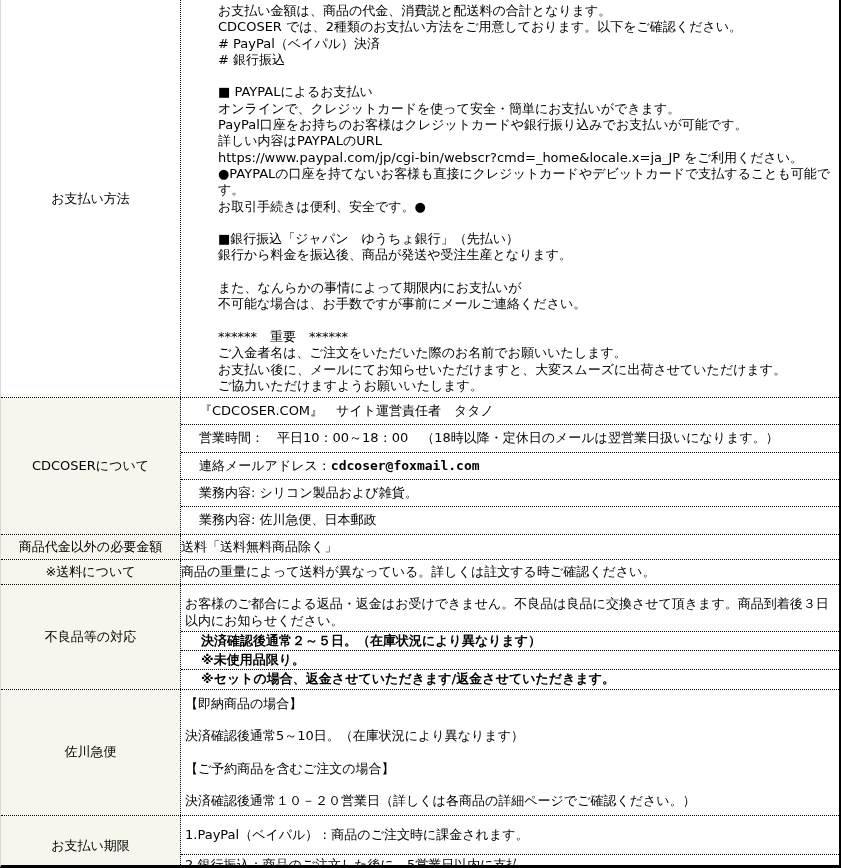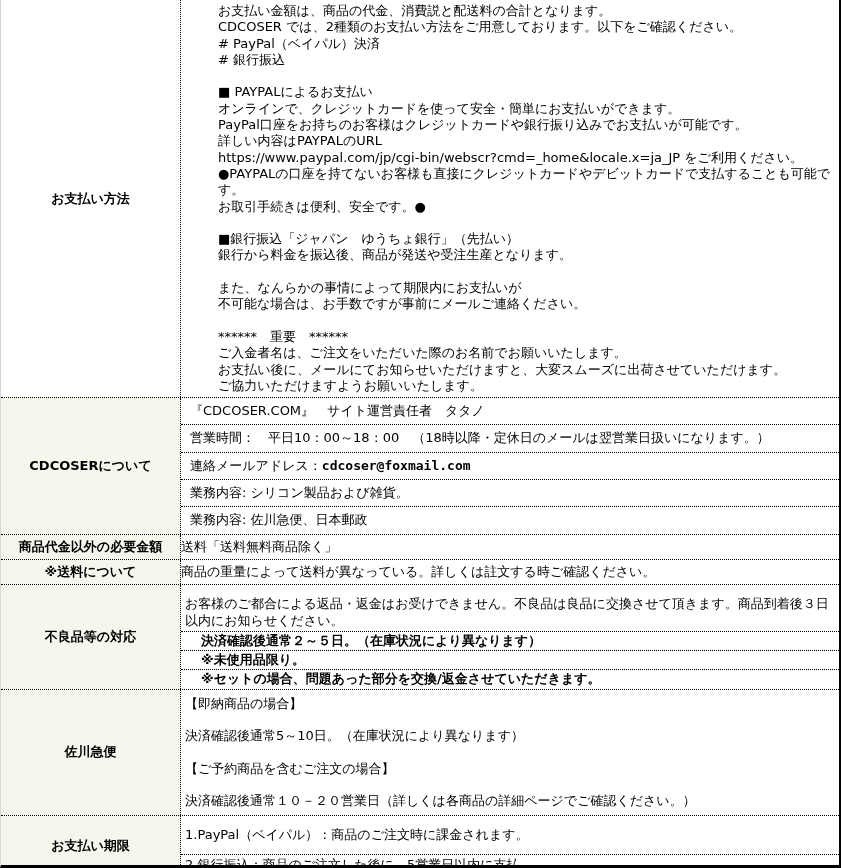--- a/index.html
+++ b/index.html
@@ -8,34 +8,34 @@
     font-family:"DejaVu Sans",sans-serif;font-size:13px;color:#000;
     border-left:1px solid #d8d8d8;border-right:2px solid #000;border-bottom:3px solid #000;
     display:flex;flex-direction:column;overflow:hidden;
   }
   .row{display:flex;align-items:stretch;}
   .row + .row{border-top:1px dotted #000;}
   .cell-h{
     width:180px;flex:0 0 180px;box-sizing:border-box;
     border-right:1px dotted #000;background:#f6f6ec;
     display:flex;align-items:center;justify-content:center;
-    font-weight:bold;text-align:center;padding:2px 4px;line-height:16px;
+    font-weight:normal;text-align:center;padding:2px 4px;line-height:16px;
   }
   .row-payment .cell-h{background:#fff;}
   .cell-b{flex:1 1 auto;min-width:0;display:flex;flex-direction:column;justify-content:center;}
   .txt{
     white-space:pre-wrap;word-break:break-all;
     line-height:16.3px;padding:2px 0 2px 4px;
   }
   .payment-body{padding:3px 0 3px 4px;margin-left:33px;}
   .delivery-body{padding:6px 0 5px 4px;}
   .sub{box-sizing:border-box;display:flex;align-items:center;}
   .sub + .sub{border-top:1px dotted #000;}
   .sub .txt{padding-top:0;padding-bottom:0;}
-  .sub-pad5{padding:5px 5px;}
+  .sub-pad5{padding:5px 14px;}
   .sub-pad2{padding:2px 0;margin-top:9px;}
   .sub-pad1{padding:1px 16px;font-weight:bold;}
   .email{font-family:"DejaVu Sans Mono",monospace;font-weight:bold;}
   .single{padding:4px 0;}
 </style>
 </head>
 <body>
 
 <div class="page">
 
@@ -109,21 +109,21 @@
       <div class="sub sub-pad2">
         <div class="txt">お客様のご都合による返品・返金はお受けできません。不良品は良品に交換させて頂きます。商品到着後３日以内にお知らせください。</div>
       </div>
       <div class="sub sub-pad1">
         <div class="txt">決済確認後通常２～５日。（在庫状況により異なります）</div>
       </div>
       <div class="sub sub-pad1">
         <div class="txt">※未使用品限り。</div>
       </div>
       <div class="sub sub-pad1">
-        <div class="txt">※セットの場合、問題あった部分を交換/返金させていただきます。</div>
+        <div class="txt">※セットの場合、返金させていただきます/返金させていただきます。</div>
       </div>
     </div>
   </div>
 
   <div class="row">
     <div class="cell-h">佐川急便</div>
     <div class="cell-b" style="justify-content:flex-start;">
       <div class="txt delivery-body">【即納商品の場合】
 
 決済確認後通常5～10日。（在庫状況により異なります）

